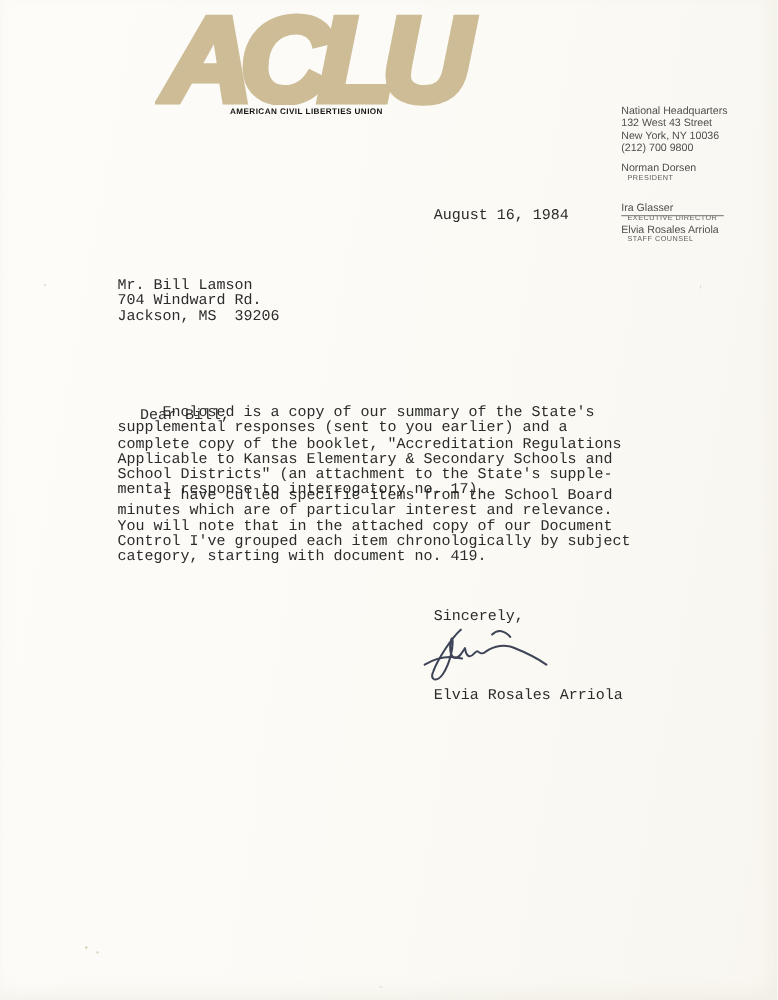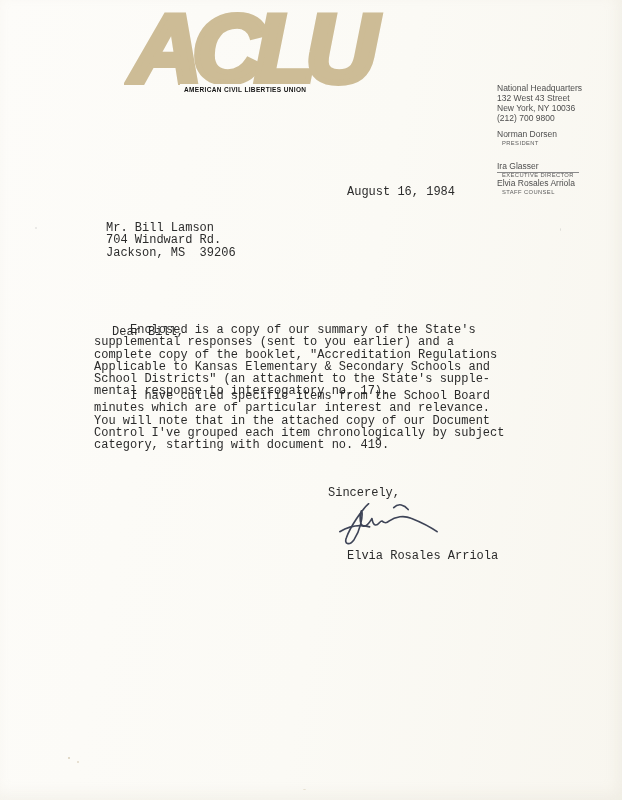--- a/index.html
+++ b/index.html
@@ -79,42 +79,42 @@
     <div class="person-title">EXECUTIVE DIRECTOR</div>
   </div>
 
   <div class="side-divider"></div>
 
   <div class="side" style="top:178px;">
     <div class="person-name">Elvia Rosales Arriola</div>
     <div class="person-title">STAFF COUNSEL</div>
   </div>
 
-  <div class="mono" style="left:347px;top:186px;text-align:center;">August 16, 1984</div>
+  <div class="mono" style="left:347px;top:166px;text-align:center;">August 16, 1984</div>
 
-  <div class="mono" style="left:94px;top:222px;margin-left:12px;">Mr. Bill Lamson
+  <div class="mono" style="left:94px;top:222px;">Mr. Bill Lamson
 704 Windward Rd.
 Jackson, MS  39206</div>
 
   <div class="mono" style="left:112px;top:278px;margin-top:48px;">Dear Bill,</div>
 
   <div class="mono" style="left:94px;top:324px;">     Enclosed is a copy of our summary of the State's
 supplemental responses (sent to you earlier) and a
 complete copy of the booklet, "Accreditation Regulations
 Applicable to Kansas Elementary &amp; Secondary Schools and
 School Districts" (an attachment to the State's supple-
 mental response to interrogatory no. 17).</div>
 
   <div class="mono" style="left:94px;top:390px;">     I have culled specific items from the School Board
 minutes which are of particular interest and relevance.
 You will note that in the attached copy of our Document
 Control I've grouped each item chronologically by subject
 category, starting with document no. 419.</div>
 
-  <div class="mono" style="left:328px;top:487px;">Sincerely,</div>
+  <div class="mono" style="left:347px;top:487px;">Sincerely,</div>
 
   <svg class="signature" viewBox="0 0 110 55" aria-hidden="true">
     <g fill="none" stroke="#3e4457" stroke-width="1.7" stroke-linecap="round">
       <path d="M37 7 C30 13 18 31 14 42 C11 49 17 51 22 44 C28 35 31 21 30 15 C29 11 26 27 31 30 C35 32 38 26 40 23 C41 20 40 28 44 29 C47 30 49 24 51 25 C52 26 55 28 58 25 C65 20 74 19 81 22 C91 26 101 31 108 36"></path>
       <path d="M7 36 C17 30 27 28 38 31"></path>
       <path d="M63 11 C68 6 74 8 78 13"></path>
     </g>
   </svg>
 
   <div class="mono" style="left:347px;top:550px;">Elvia Rosales Arriola</div>

